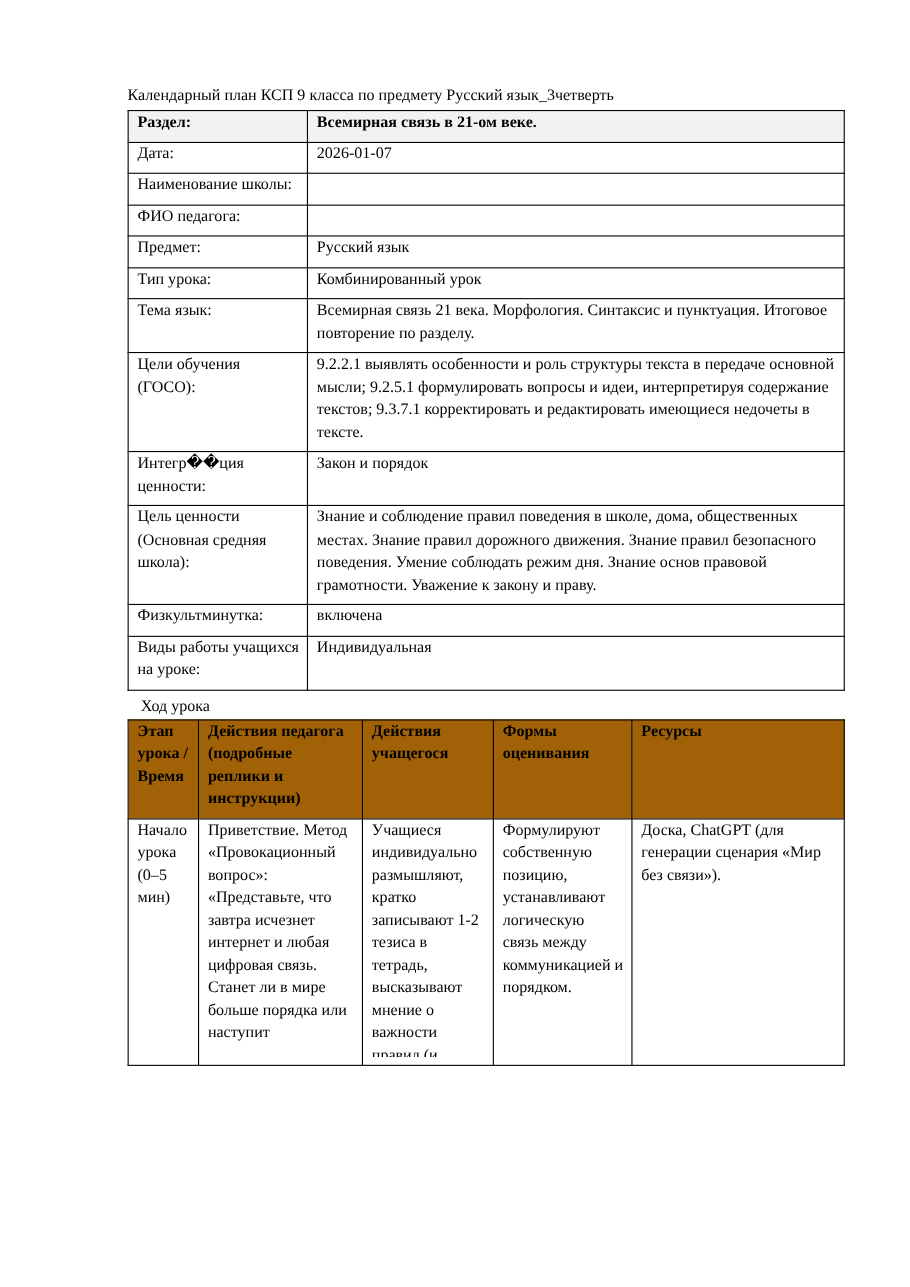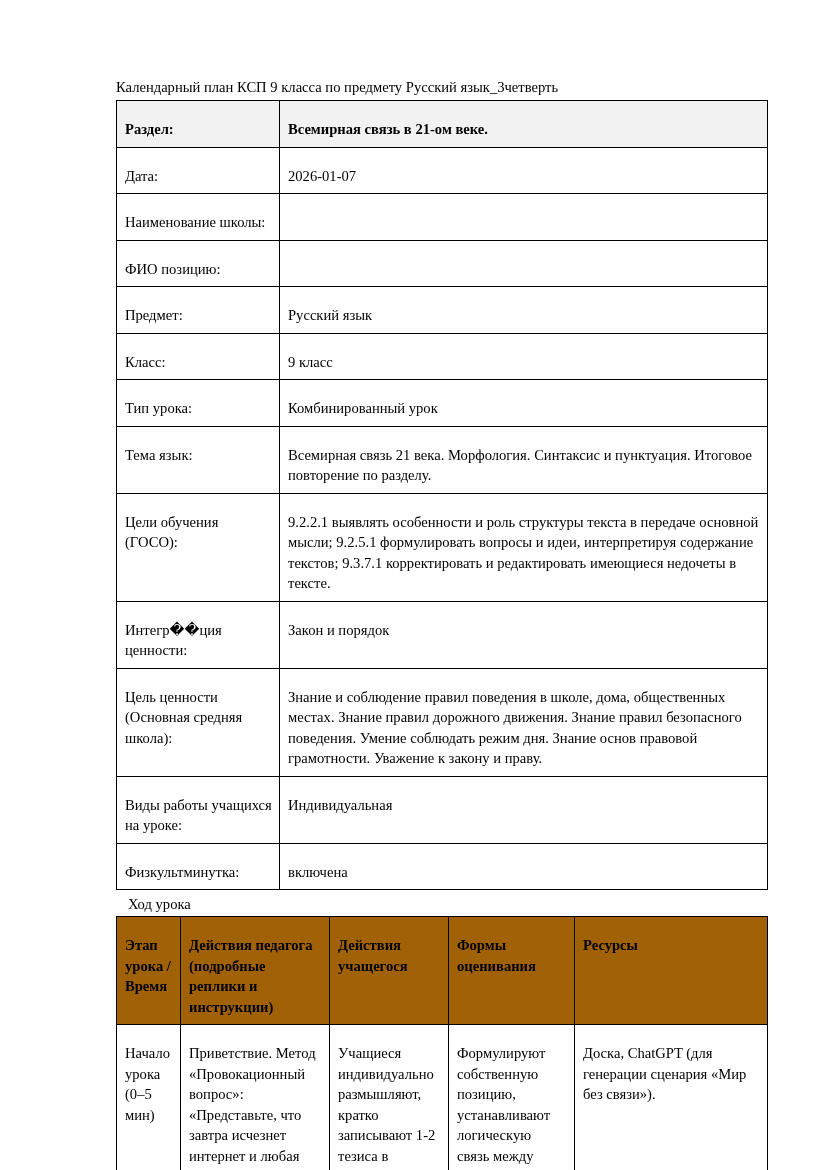--- a/index.html
+++ b/index.html
@@ -40,21 +40,21 @@
 
   table.kcp {
     border-collapse: collapse;
     width: 651px;
     table-layout: fixed;
     background: #ffffff;
   }
   table.kcp td, table.kcp th {
     border: 1px solid #000000;
     vertical-align: top;
-    padding: 18px 7px 7px 8px;
+    padding: 0 7px 7px 8px;
     font-size: 14.6px;
     line-height: 20.5px;
     text-align: left;
     font-weight: normal;
   }
 
   
   .info-table col.c-label { width: 163px; }
   .info-table col.c-value { width: 488px; }
 
@@ -109,30 +109,26 @@
       </tr>
       <tr>
         <td class="label">Дата:</td>
         <td class="value">2026-01-07</td>
       </tr>
       <tr>
         <td class="label">Наименование школы:</td>
         <td class="value empty"></td>
       </tr>
       <tr>
-        <td class="label">ФИО позицию:</td>
+        <td class="label">ФИО педагога:</td>
         <td class="value empty"></td>
       </tr>
       <tr>
         <td class="label">Предмет:</td>
         <td class="value">Русский язык</td>
-      </tr>
-      <tr>
-        <td class="label">Класс:</td>
-        <td class="value">9 класс</td>
       </tr>
       <tr>
         <td class="label">Тип урока:</td>
         <td class="value">Комбинированный урок</td>
       </tr>
       <tr>
         <td class="label">Тема язык:</td>
         <td class="value">Всемирная связь 21 века. Морфология. Синтаксис и пунктуация. Итоговое повторение по разделу.</td>
       </tr>
       <tr>
@@ -141,26 +137,26 @@
       </tr>
       <tr>
         <td class="label">Интегр��ция ценности:</td>
         <td class="value">Закон и порядок</td>
       </tr>
       <tr>
         <td class="label">Цель ценности (Основная средняя школа):</td>
         <td class="value">Знание и соблюдение правил поведения в школе, дома, общественных местах. Знание правил дорожного движения. Знание правил безопасного поведения. Умение соблюдать режим дня. Знание основ правовой грамотности. Уважение к закону и праву.</td>
       </tr>
       <tr>
+        <td class="label">Физкультминутка:</td>
+        <td class="value">включена</td>
+      </tr>
+      <tr>
         <td class="label">Виды работы учащихся на уроке:</td>
         <td class="value">Индивидуальная</td>
-      </tr>
-      <tr>
-        <td class="label">Физкультминутка:</td>
-        <td class="value">включена</td>
       </tr>
     </tbody>
   </table>
 
   <div class="section-label">Ход урока</div>
 
   <table class="kcp flow-table">
     <colgroup>
       <col class="c1">
       <col class="c2">

